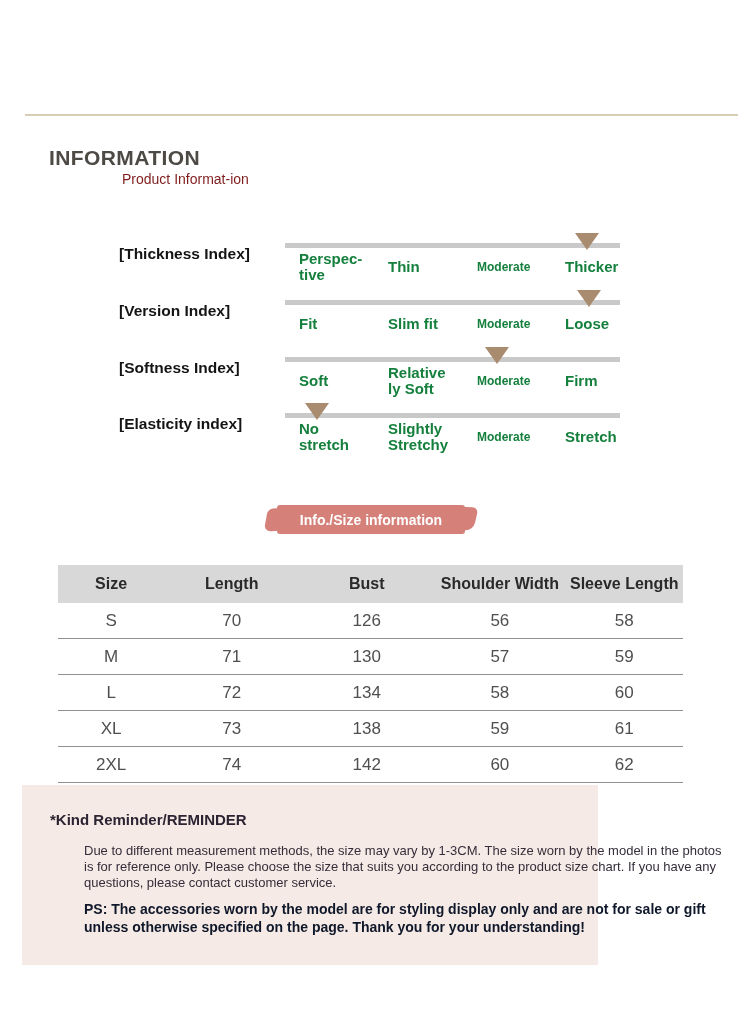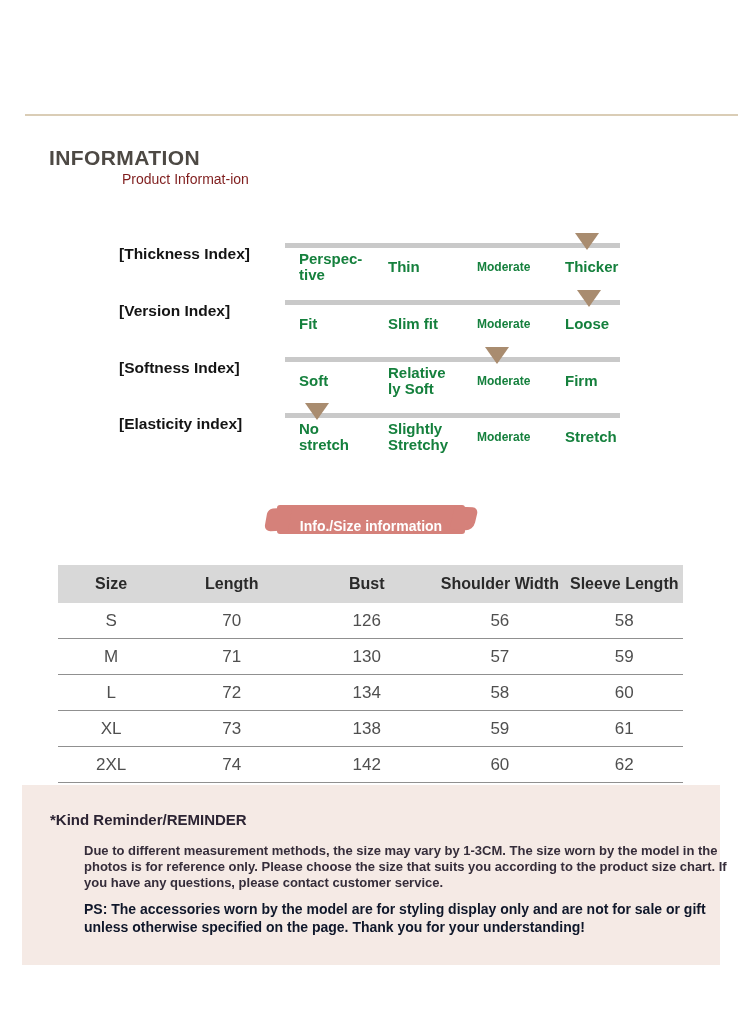--- a/index.html
+++ b/index.html
@@ -45,23 +45,23 @@
                 border-collapse:collapse; table-layout:fixed; }
   .size-table col.c0 { width:17%; }  .size-table col.c1 { width:21.6%; }
   .size-table col.c2 { width:21.6%; } .size-table col.c3 { width:21%; }
   .size-table col.c4 { width:18.8%; }
   .size-table th { background:#d8d8d8; height:38px; font-size:16px; font-weight:700;
                    color:#2a2a2a; text-align:center; padding:0;margin-top:13px; }
   .size-table td { height:35px; font-size:17px; font-weight:400; color:#4f4f4f;
                    text-align:center; border-bottom:1px solid #909090; padding:0; }
 
   
-  .reminder { position:absolute; left:22px; top:785px; width:698px; height:180px; background:#f5eae5; }
+  .reminder { position:absolute; left:22px; top:785px; width:560px; height:180px; background:#f5eae5;padding-left:16px; }
   .rem-head { position:absolute; left:28px; top:26px; font-size:15px; font-weight:700; color:#2c2433; }
-  .rem-body { position:absolute; left:62px; top:58px; width:650px; font-size:13px; font-weight:700;
+  .rem-body { position:absolute; left:62px; top:58px; width:650px; font-size:13px; font-weight:400;
               color:#352d3a; line-height:16px; }
   .rem-ps   { position:absolute; left:62px; top:115px; width:650px; font-size:14px; font-weight:700;
               color:#e12424; line-height:18px; }
 </style>
 </head>
 <body>
 
 <div class="stage">
 
   <div class="top-line" style="background: rgb(218, 205, 182);"></div>
@@ -110,21 +110,21 @@
     <div class="scale">
       <div class="bar" style="background: rgb(201, 201, 201);"></div>
       <div class="tri" style="left: 9.5%; border-top-color: rgb(169, 140, 111);"></div>
       <span class="opt o0">No stretch</span>
       <span class="opt o1">Slightly Stretchy</span>
       <span class="opt o2">Moderate</span>
       <span class="opt o3">Stretch</span>
     </div>
   </div>
 
-  <div class="banner" style="background: rgb(213, 129, 122); align-items: flex-end;">
+  <div class="banner" style="background: rgb(213, 129, 122);">
     <span class="banner-label">Info./Size information</span>
   </div>
 
   <table class="size-table">
     <colgroup>
         <col class="c0">
         <col class="c1">
         <col class="c2">
         <col class="c3">
         <col class="c4">

